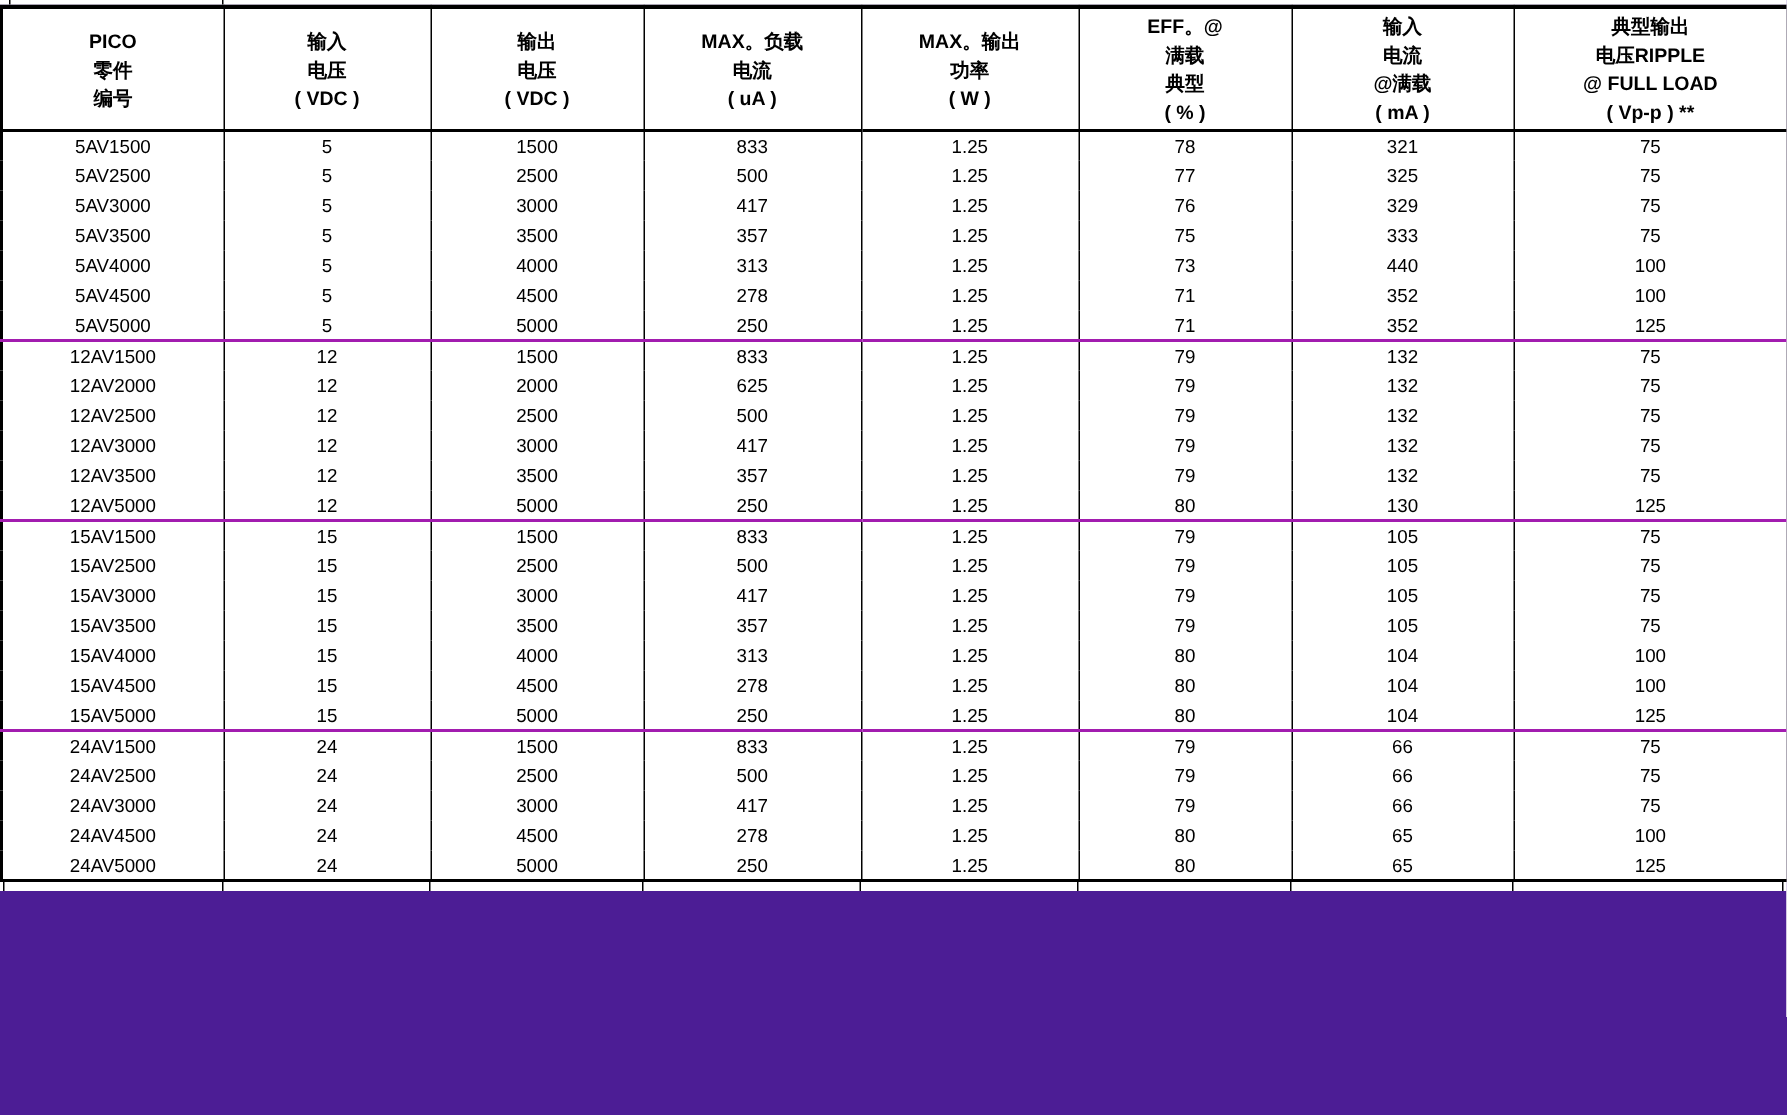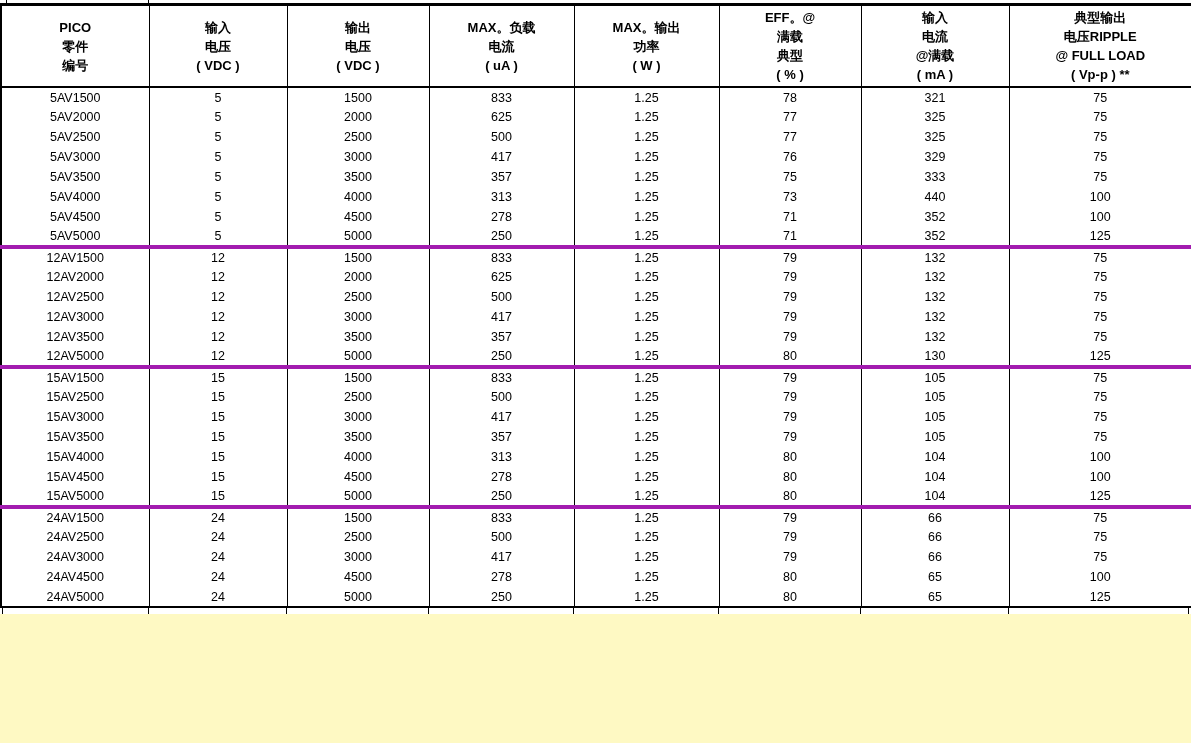--- a/index.html
+++ b/index.html
@@ -4,21 +4,21 @@
 <style>
   * { margin: 0; padding: 0; box-sizing: border-box; }
   html, body { background: #ffffff; }
   body {
     width: 1191px; height: 743px;
     font-family: "Liberation Sans", "DejaVu Sans", sans-serif;
     color: #000000;
     overflow: hidden;
     position: relative;
   }
-  .page { width: 1191px; height: 743px; background: #fef9c3; position: relative; }
+  .page { width: 1191px; height: 743px; background: #4c1d95; position: relative; }
 
   
   .edge-strip { position: relative; width: 100%; background: #ffffff; }
   .top-strip { height: 3px; }
   .bottom-strip { height: 6px; }
   .stub { position: absolute; top: 0; bottom: 0; width: 1px; background: #000; }
 
   table.spec {
     width: 1191px;
     border-collapse: collapse;
@@ -42,21 +42,21 @@
     border-left: 1px solid #000;
     border-right: 1px solid #000;
     border-top: none;
     border-bottom: none;
     height: 20px;
     font-size: 12.5px;
     text-align: center;
     vertical-align: middle;
     white-space: nowrap;
   }
-  tbody.group tr:first-child td { border-top: 4px solid #a21caf; }
+  tbody.group tr:first-child td { border-top: 2px solid #a21caf; }
   tbody.group:first-of-type tr:first-child td { border-top: none; }
 </style>
 </head>
 <body>
 
 <div class="page">
 
   <div class="edge-strip top-strip">
     <span class="stub" style="left:6px"></span>
     <span class="stub" style="left:148px"></span>
@@ -125,30 +125,20 @@
           <td>5AV1500</td>
           <td>5</td>
           <td>1500</td>
           <td>833</td>
           <td>1.25</td>
           <td>78</td>
           <td>321</td>
           <td>75</td>
         </tr>
         <tr>
-          <td>5AV2000</td>
-          <td>5</td>
-          <td>2000</td>
-          <td>625</td>
-          <td>1.25</td>
-          <td>77</td>
-          <td>325</td>
-          <td>75</td>
-        </tr>
-        <tr>
           <td>5AV2500</td>
           <td>5</td>
           <td>2500</td>
           <td>500</td>
           <td>1.25</td>
           <td>77</td>
           <td>325</td>
           <td>75</td>
         </tr>
         <tr>

